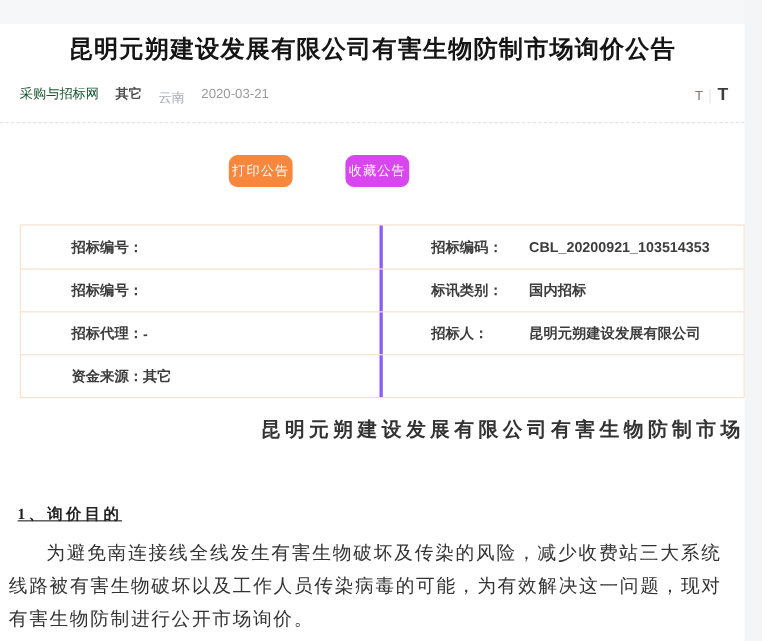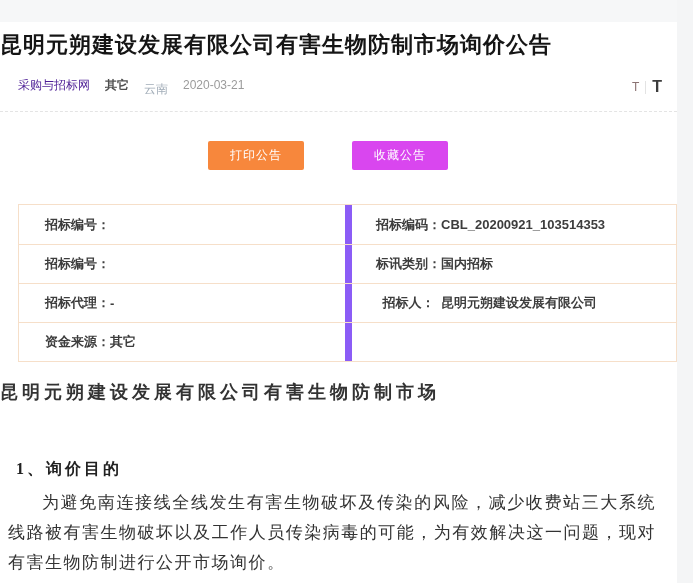--- a/index.html
+++ b/index.html
@@ -13,74 +13,74 @@
   .card {
     position:absolute; left:0; top:22px; width:677px; height:561px;
     background:#ffffff;
   }
   .scrollbar-track {
     position:absolute; right:0; top:0; width:16px; height:583px;
     background:#f4f5f6;
   }
   .page-title {
     position:absolute; top:8px; left:0; width:100%;
-    font-size:22px; font-weight:bold; color:#151515;
+    text-align:center; font-size:22px; font-weight:bold; color:#151515;
     letter-spacing:1px;
   }
   .meta-row {
     position:absolute; top:55px; left:18px; height:16px;
     display:flex; align-items:center; gap:15px; font-size:12px;
   }
-  .meta-source { color:#4c1d95; }
+  .meta-source { color:#14532d; }
   .meta-category { color:#4f4f4f; font-weight:bold; }
   .meta-region { color:#a2adb8;margin-top:8px; }
   .meta-date { color:#9b9b9b; }
   .font-controls {
     position:absolute; top:54px; right:15px; height:18px;
     display:flex; align-items:flex-end; gap:6px;
   }
   .font-small { font-size:12px; color:#8a7272; line-height:13px; cursor:pointer; }
   .font-sep { width:1px; height:13px; background:#e3e3e3; }
   .font-large { font-size:16px; color:#3c3c3c; font-weight:bold; line-height:15px; cursor:pointer; }
   .dashed-divider {
     position:absolute; top:89px; left:0; width:677px; height:0;
     border-top:1px dashed #e4e4e4;
   }
   .action-row { position:absolute; top:119px; left:208px; display:flex; gap:48px; }
   .btn {
-    display:inline-block; padding:6px 22px; font-size:12px; color:#ffffff;
-    border:none; border-radius:2px; cursor:pointer; letter-spacing:1px;
+    display:inline-block; padding:6px 3px; font-size:12px; color:#ffffff;
+    border:none; border-radius:8px; cursor:pointer; letter-spacing:1px;
     font-family:"Liberation Sans","DejaVu Sans",sans-serif;
   }
   .btn-print { background:#f7873c; }
   .btn-fav { background:#d946ef; }
   .info-table {
     position:absolute; top:182px; left:18px; width:659px;
     border:1px solid #f6dfc9; background:#ffffff;
   }
   .info-row { display:grid; grid-template-columns:326px 1fr; height:39px; }
   .info-row + .info-row { border-top:1px solid #f6dfc9; }
   .cell {
     display:flex; align-items:center;
     font-size:13px; font-weight:bold; color:#3d3d3d;
     white-space:nowrap; overflow:hidden;
   }
   .cell-left  { padding-left:26px; }
-  .cell-right { padding-left:24px; border-left:7px solid #8b5cf6; }
-  .cell .lbl { display:inline-block; min-width:5em; text-align:center; }
+  .cell-right { padding-left:24px; border-left:3px solid #8b5cf6;gap:24px; }
+  .cell .lbl { display:inline-block; min-width:5em; text-align:left;margin-left:20px; }
   .doc-title {
     position:absolute; top:356px; left:0; width:677px;
-    text-align:left; font-family:Liberation Serif, serif;
+    text-align:right; font-family:Liberation Mono, monospace;
     font-size:18px; font-weight:bold; color:#333333;
     letter-spacing:4px; line-height:28px;
   }
   .sec-heading {
     position:absolute; top:437px; left:16px;
     font-family:"Liberation Serif","DejaVu Serif",serif;
-    font-size:16px; font-weight:bold; color:#222222; letter-spacing:3px;
+    font-size:14px; font-weight:bold; color:#222222; letter-spacing:3px;text-decoration:underline;
   }
   .sec-paragraph {
     position:absolute; top:466px; left:8px; width:648px;
     font-family:"Liberation Serif","DejaVu Serif",serif;
     font-size:17px; color:#333333; line-height:30px;
     letter-spacing:1.5px; text-indent:2em; text-align:justify;
   }
 </style>
 </head>
 <body>

